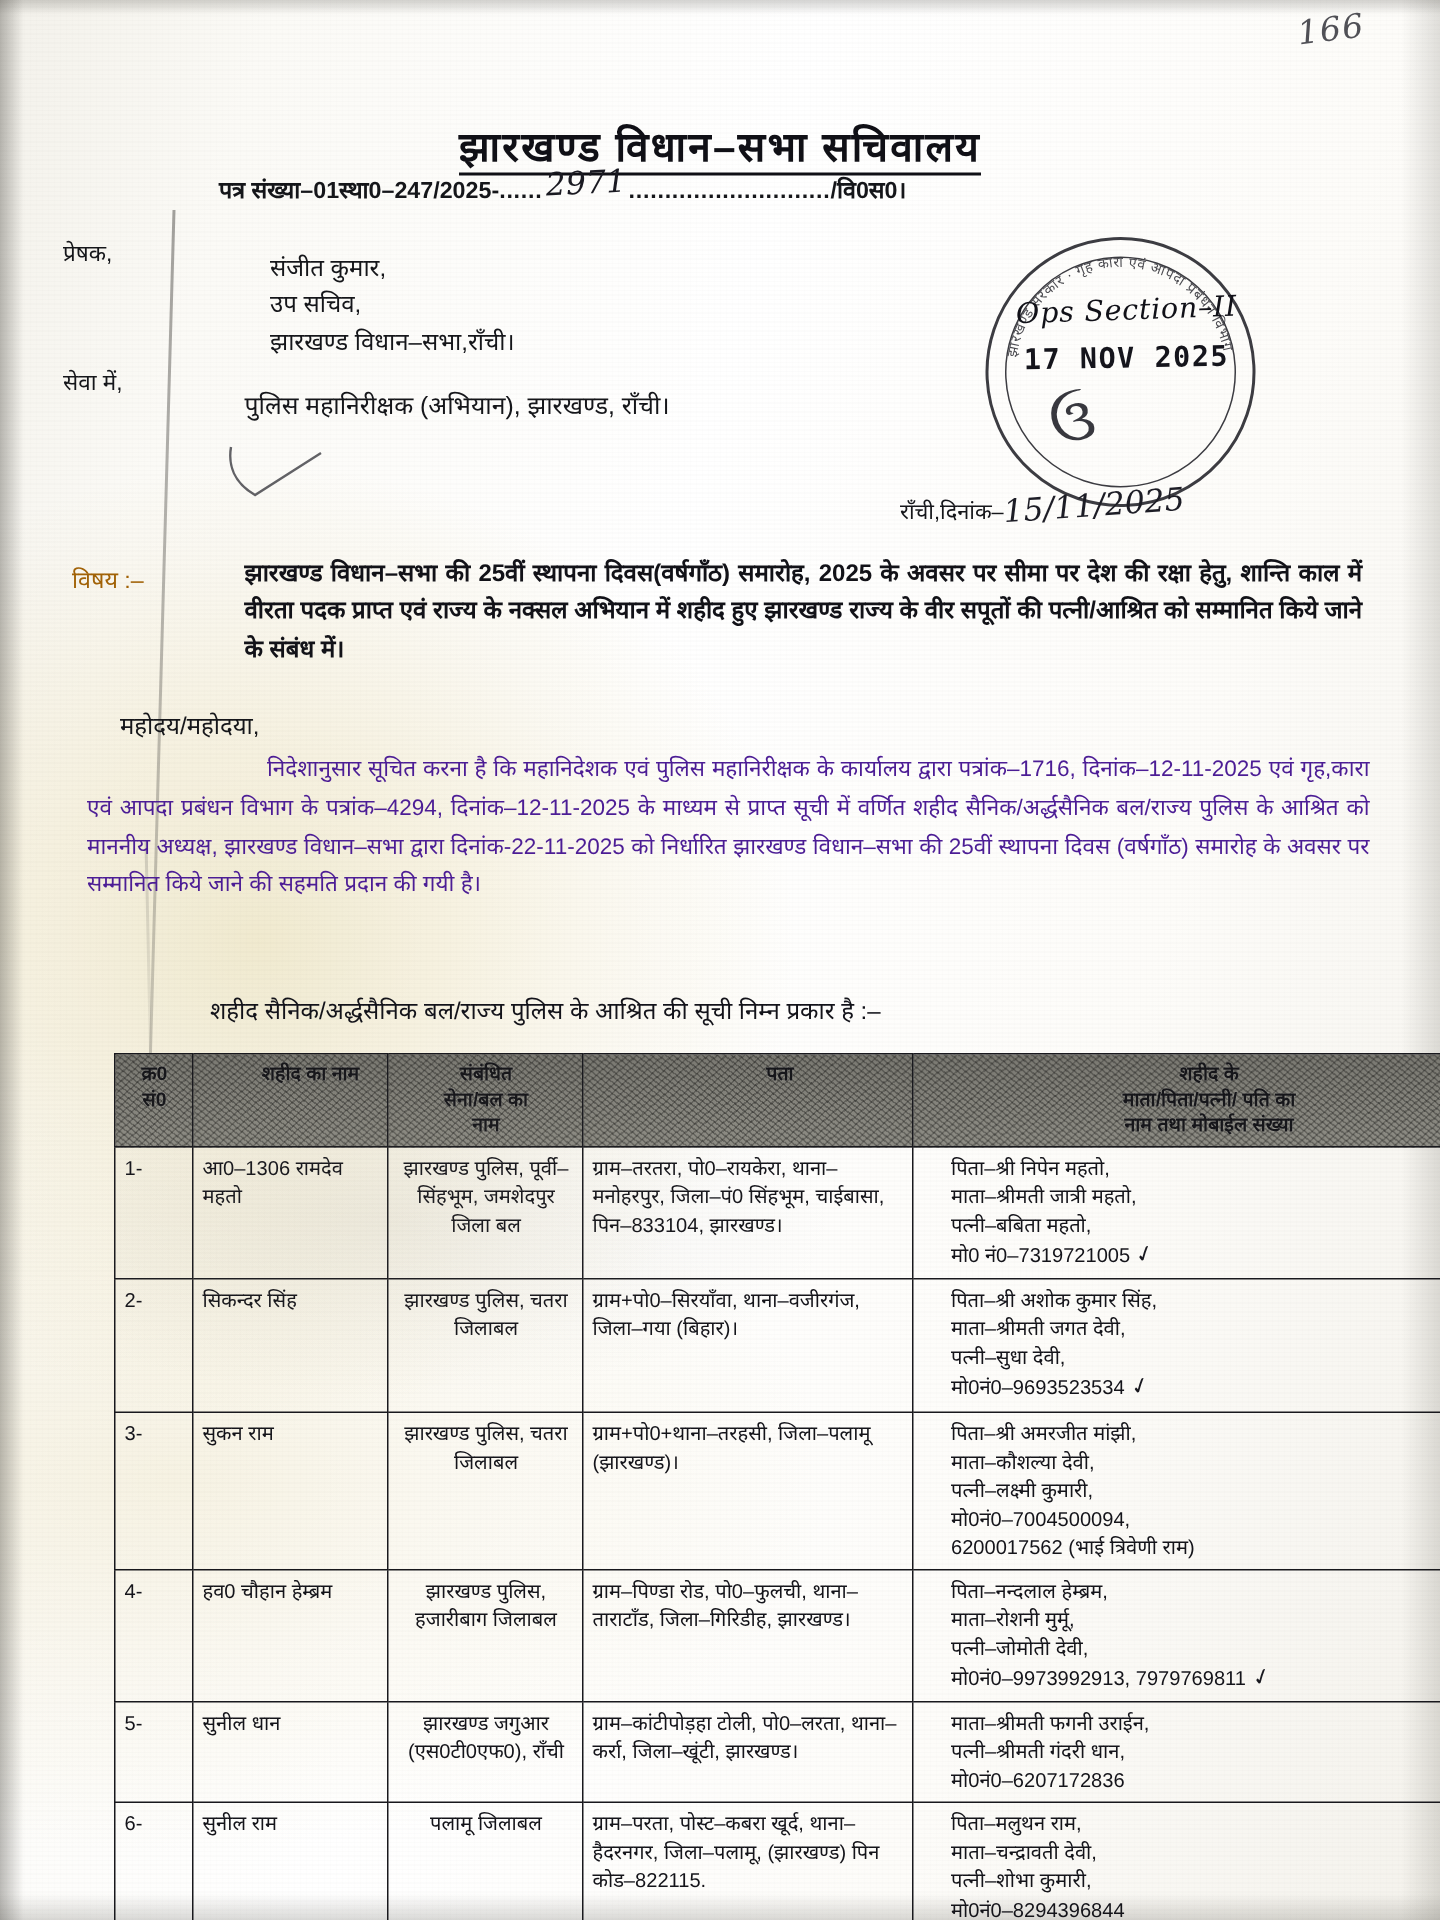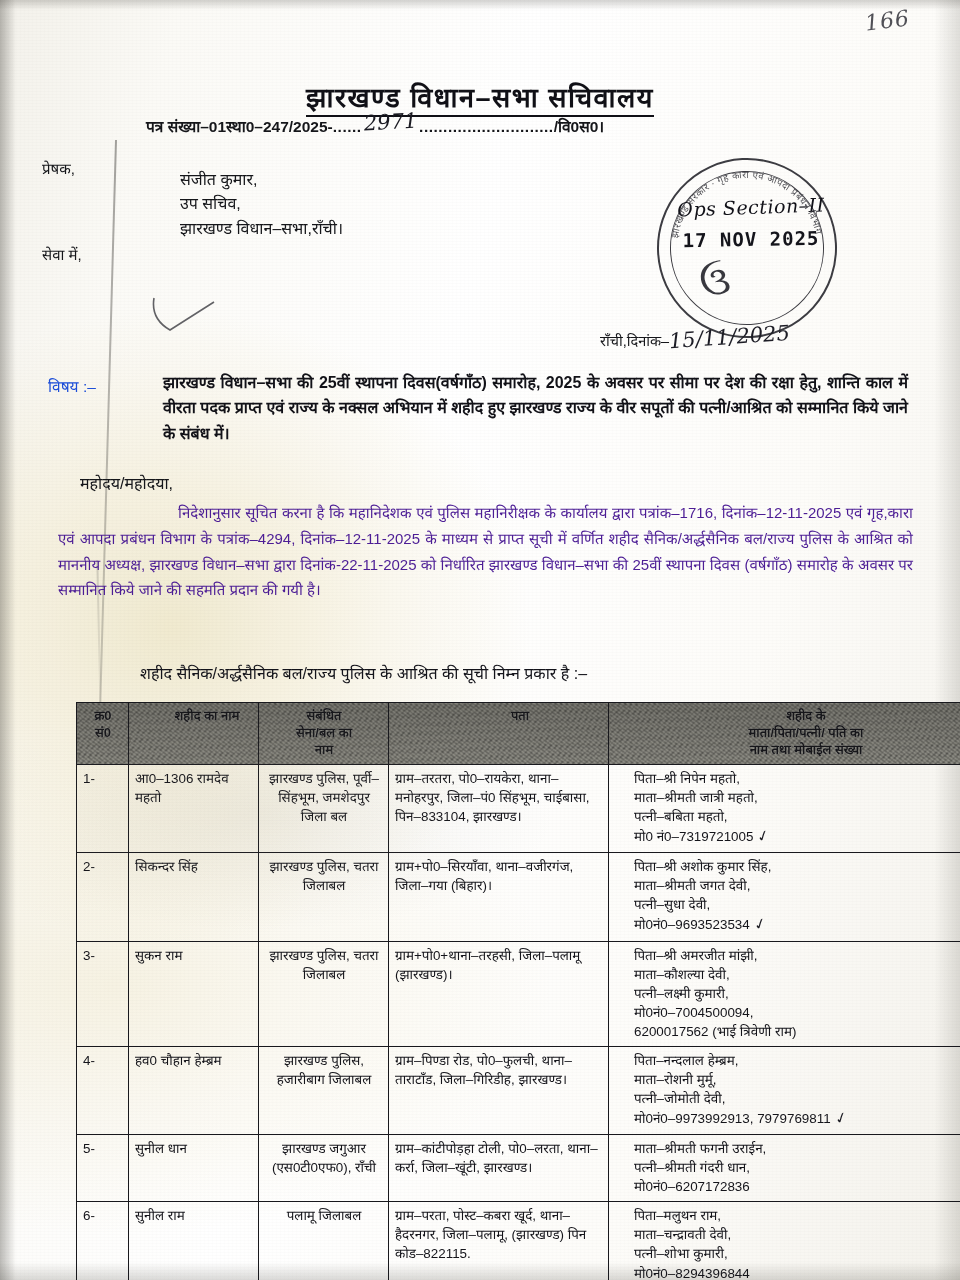--- a/index.html
+++ b/index.html
@@ -87,21 +87,21 @@
 
   #ranchi-date {
     position:absolute; left:600px; top:327px; font-size:14.5px; color:#15161a; white-space:nowrap;
   }
   #ranchi-date .hand {
     font-family:"DejaVu Serif",serif; font-size:21px; font-style:italic; color:#1d1d26;
     display:inline-block; transform:rotate(-4deg) translateY(-2px);
   }
 
   
-  #lbl-subject { position:absolute; left:48px; top:375px; font-size:15.5px; color:#1d4ed8; }
+  #lbl-subject { position:absolute; left:48px; top:375px; font-size:15.5px; color:#a16207; }
   #subject {
     position:absolute; left:163px; top:370px; width:745px;
     font-size:16px; line-height:1.58; font-weight:bold; color:#121218; text-align:justify;
   }
 
   #salutation { position:absolute; left:80px; top:472px; font-size:16px; color:#15161a; }
 
   #body {
     position:absolute; left:58px; top:500px; width:855px;
     font-size:15px; line-height:1.72; color:#4c1d95; text-align:justify; text-indent:120px;
@@ -200,20 +200,21 @@
 
 <div class="lbl" id="lbl-from">प्रेषक,</div>
 <div id="from-block">
   <div>संजीत कुमार,</div>
   <div>उप सचिव,</div>
   <div>झारखण्ड विधान–सभा,राँची।</div>
 </div>
 
 <div class="lbl" id="lbl-to">सेवा में,</div>
 <div id="to-block">
+  <div><span>पुलिस महानिरीक्षक (अभियान), झारखण्ड, राँची।</span></div>
 </div>
 
 <svg id="pen-stroke" viewBox="0 0 72 40">
   <path d="M4 2 C 2 14, 6 26, 20 34 L 64 6" fill="none" stroke="#1a1a22" stroke-width="1.6" opacity=".8"></path>
 </svg>
 
 <div id="ranchi-date">
   <span>राँची,दिनांक–</span><span class="hand">15/11/2025</span>
 </div>
 

